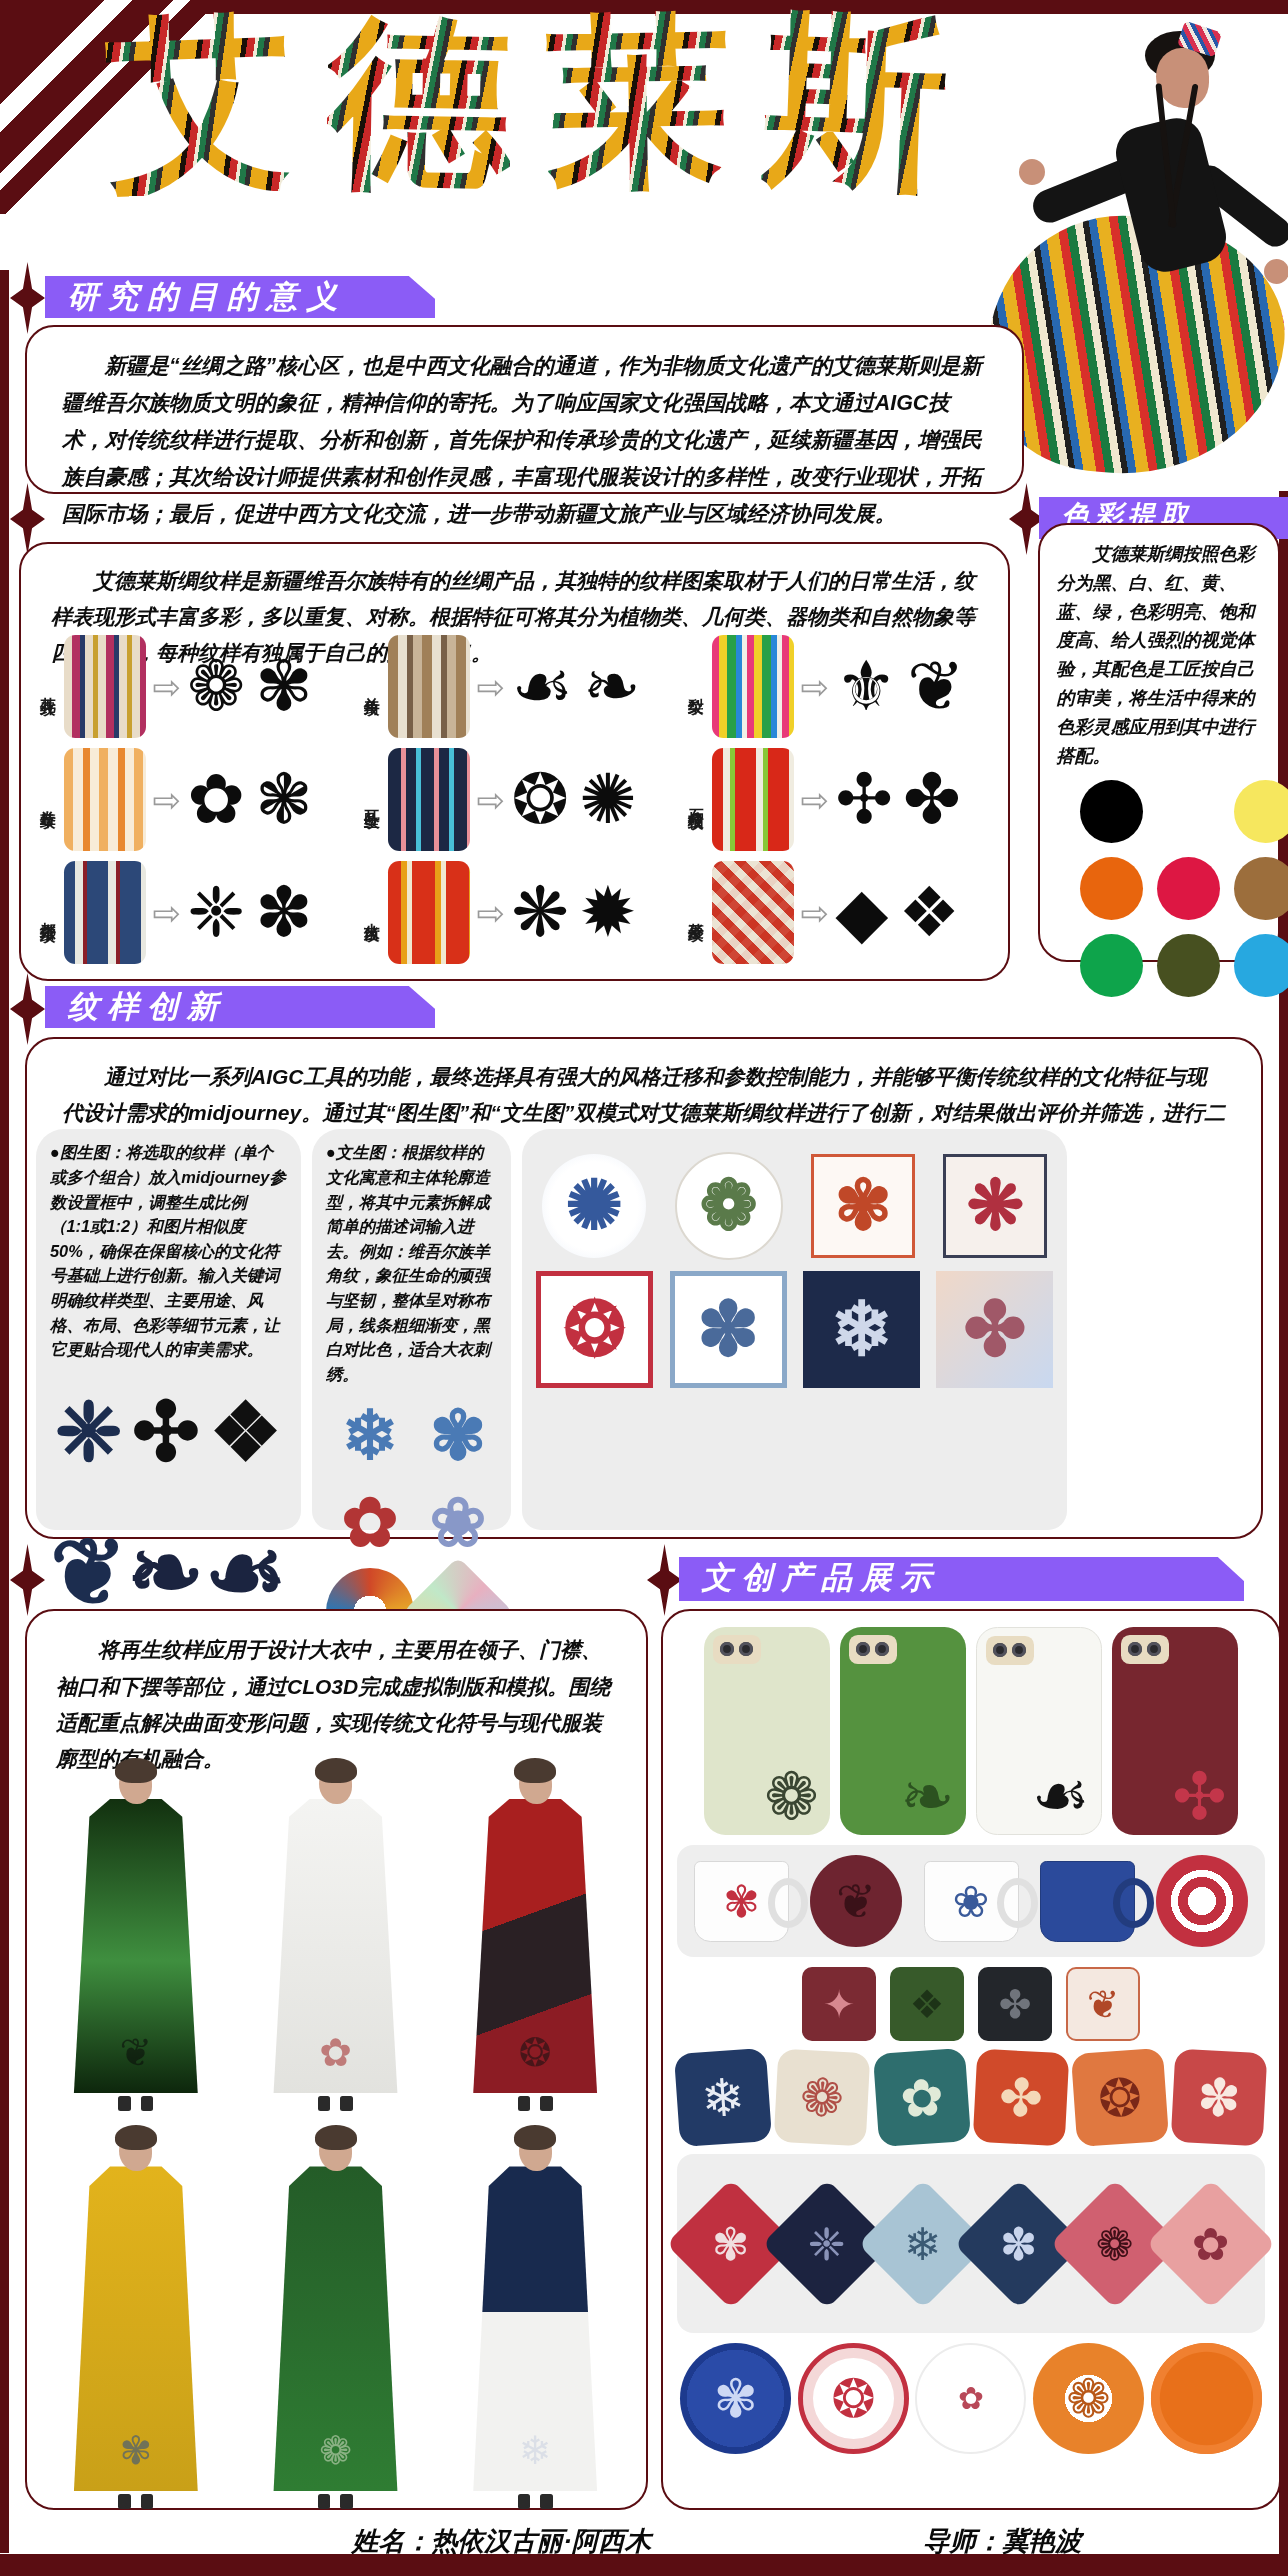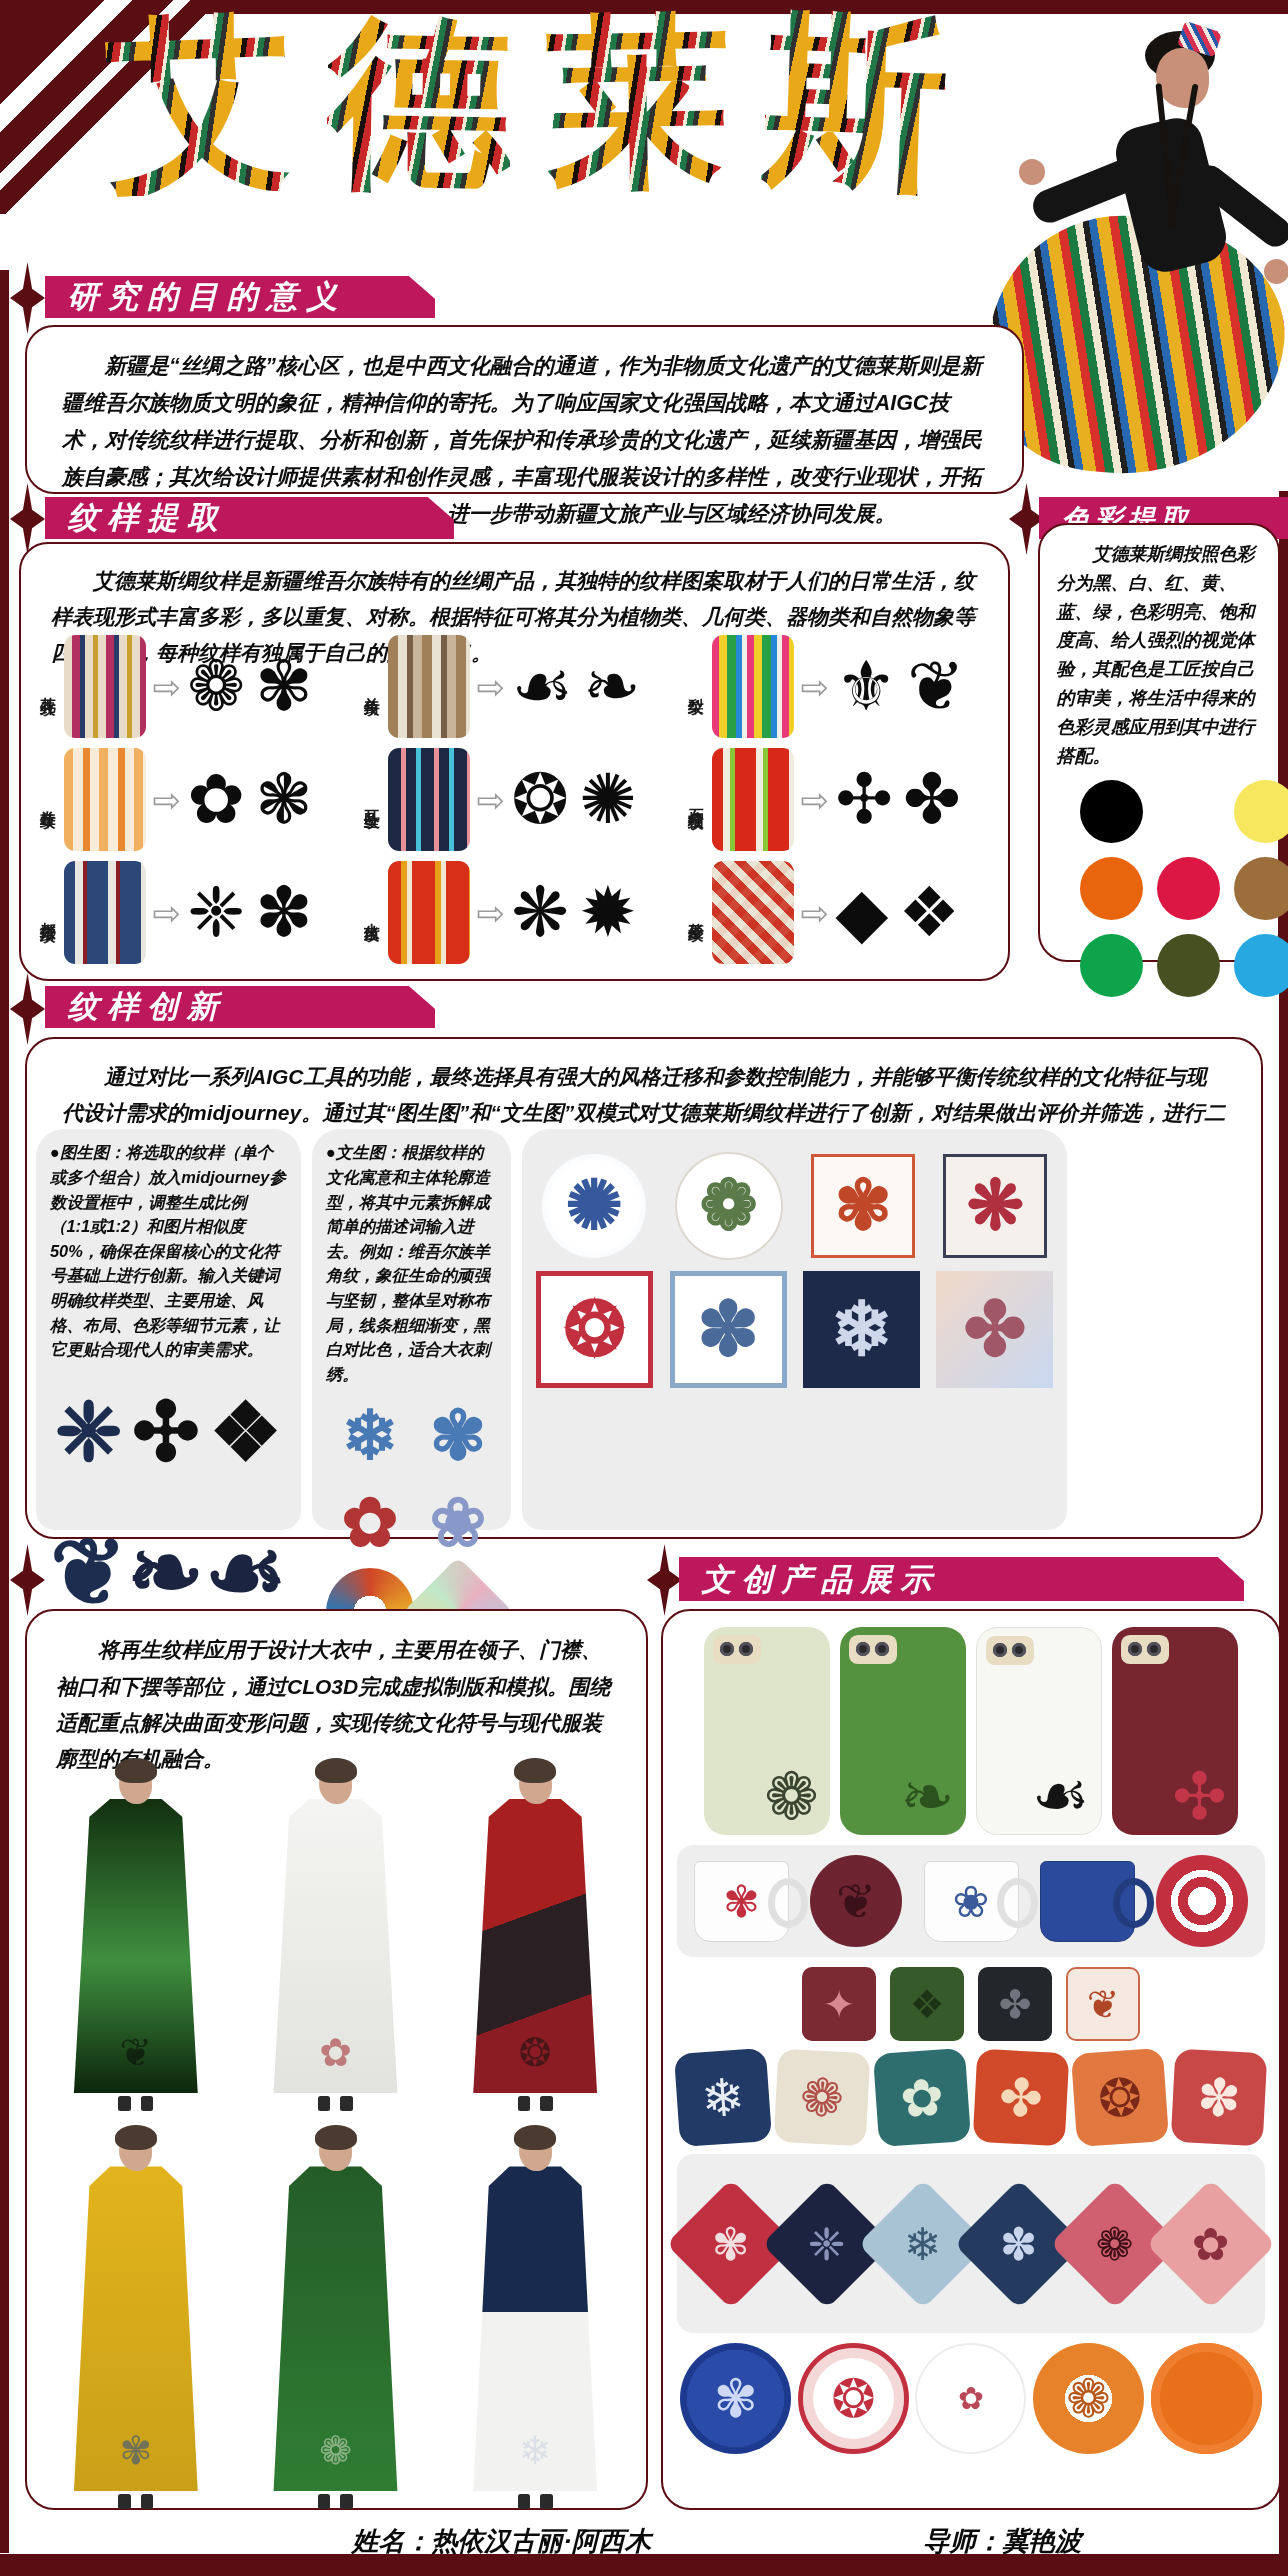--- a/index.html
+++ b/index.html
@@ -35,21 +35,21 @@
   .dancer .hand-r{position:absolute;left:270px;top:250px;width:25px;height:25px;background:#c89078;border-radius:50%;}
   .dancer .head{position:absolute;left:162px;top:39px;width:53px;height:60px;background:#c89078;border-radius:50% 50% 45% 55%;}
   .dancer .hair{position:absolute;left:151px;top:22.6px;width:70px;height:49px;background:#161210;border-radius:50%;}
   .dancer .braid{position:absolute;left:186px;top:74px;width:6.3px;height:145px;background:#161210;border-radius:3.8px;transform:rotate(10deg);}
   .dancer .braid.b2{left:169px;transform:rotate(-6deg);}
   .dancer .hat{position:absolute;left:186px;top:17.6px;width:39px;height:26.4px;transform:rotate(18deg);border-radius:5px;
       background:repeating-linear-gradient(45deg,#d83050 0 5px,#f0e8e0 5px 8.8px,#2858a8 8.8px 12.6px);}
   
   .star{position:absolute;width:35px;height:72px;background:#5a0d12;
         clip-path:polygon(50% 0,63% 37%,100% 50%,63% 63%,50% 100%,37% 63%,0 50%,37% 37%);}
-  .banner{position:absolute;background:#be185d;color:#fff;display:flex;align-items:flex-end;
+  .banner{position:absolute;background:#8b5cf6;color:#fff;display:flex;align-items:flex-start;
           padding:0 22.6px;font-weight:800;font-style:italic;letter-spacing:8.8px;
           clip-path:polygon(0 0,calc(100% - 26.4px) 0,100% 55%,100% 100%,0 100%);}
   .banner.big{font-size:31px;}
   .sbox{position:absolute;border:2.5px solid #5a0d12;border-radius:29px;background:#fff;box-sizing:border-box;}
   .para{font-size:21.4px;line-height:1.72;font-weight:700;font-style:italic;color:#0d0d0d;text-indent:2em;}
   
   .pgrid{position:absolute;left:33px;top:630px;width:972px;height:345px;
          display:grid;grid-template-columns:repeat(3,1fr);grid-auto-rows:113px;}
   .pcell{display:flex;align-items:center;gap:6.3px;padding:2.5px 3.8px;box-sizing:border-box;}
   .plabel{writing-mode:vertical-rl;font-size:15.7px;font-weight:700;color:#1a1a1a;letter-spacing:1.9px;flex:none;}
@@ -209,23 +209,20 @@
 
   <div class="star" style="left:10px;top:262px;"></div>
   <div class="banner big" style="left:45px;top:276px;width:345px;height:42px;">
     <span>研究的目的意义</span>
   </div>
   <div class="sbox" style="left:25px;top:325px;width:999px;height:169px;padding:21.4px 35px 0;">
     <div class="para">新疆是“丝绸之路”核心区，也是中西文化融合的通道，作为非物质文化遗产的艾德莱斯则是新疆维吾尔族物质文明的象征，精神信仰的寄托。为了响应国家文化强国战略，本文通过AIGC技术，对传统纹样进行提取、分析和创新，首先保护和传承珍贵的文化遗产，延续新疆基因，增强民族自豪感；其次给设计师提供素材和创作灵感，丰富现代服装设计的多样性，改变行业现状，开拓国际市场；最后，促进中西方文化交流，进一步带动新疆文旅产业与区域经济协同发展。</div>
   </div>
 
   <div class="star" style="left:10px;top:483px;"></div>
-  <div class="banner big" style="left:45px;top:497px;width:364px;height:42px;">
-    <span>纹样提取</span>
-  </div>
   <div class="sbox" style="left:19px;top:542px;width:991px;height:439px;padding:19px 30px 0;">
     <div class="para" style="font-size:21px;">艾德莱斯绸纹样是新疆维吾尔族特有的丝绸产品，其独特的纹样图案取材于人们的日常生活，纹样表现形式丰富多彩，多以重复、对称。根据特征可将其分为植物类、几何类、器物类和自然物象等四种类型，每种纹样有独属于自己的象征意义。</div>
   </div>
   <div class="pgrid">
     <div class="pcell">
       <div class="plabel">花卉纹</div>
       <div class="swatch s1"></div>
       <div class="parrow">⇨</div>
       <div class="motifs">
         <span>❁</span>

